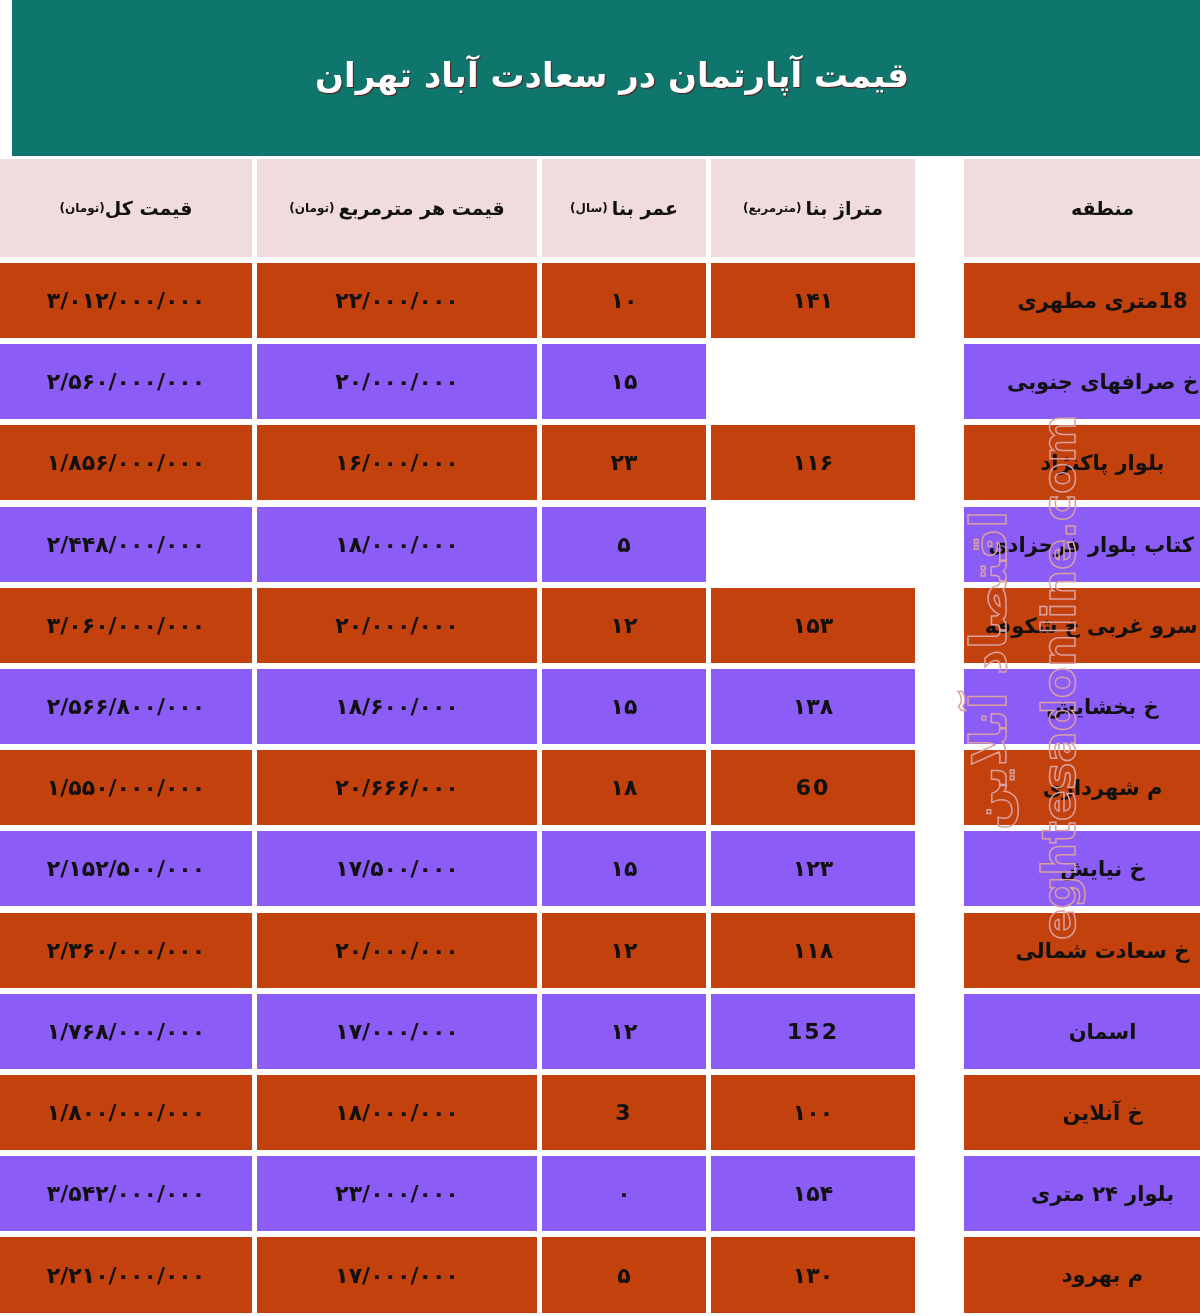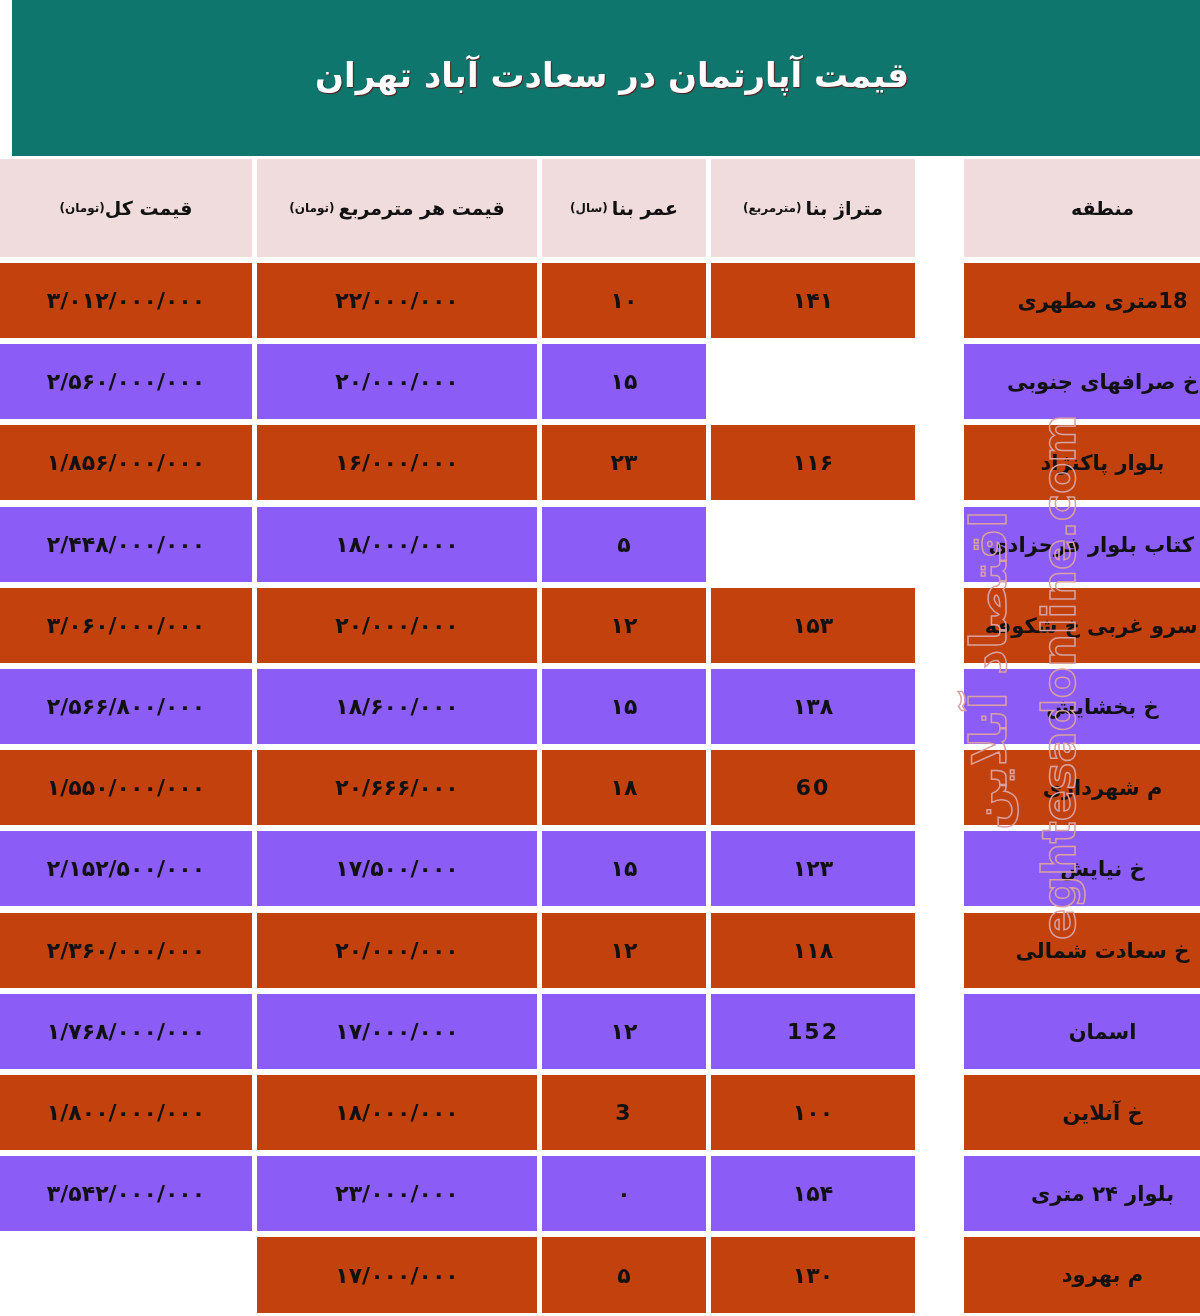--- a/index.html
+++ b/index.html
@@ -220,19 +220,20 @@
     <div class="cell c-area num">۱۵۴</div>
     <div class="cell c-age num">۰</div>
     <div class="cell c-ppm num">۲۳/۰۰۰/۰۰۰</div>
     <div class="cell c-total num">۳/۵۴۲/۰۰۰/۰۰۰</div>
   </div>
   <div class="row data odd" style="top:1078px;height:82px;">
     <div class="cell c-region region">م بهرود</div>
     <div class="cell c-area num">۱۳۰</div>
     <div class="cell c-age num">۵</div>
     <div class="cell c-ppm num">۱۷/۰۰۰/۰۰۰</div>
+    <div class="cell c-total num">۲/۲۱۰/۰۰۰/۰۰۰</div>
   </div>
 </div>
 
 <div class="watermark">
   <div class="wm-text wm-fa" style="direction:rtl;">اقتصاد آنلاین</div>
   <div class="wm-text wm-en">eghtesadonline.com</div>
 </div>
 
 </body></html>

